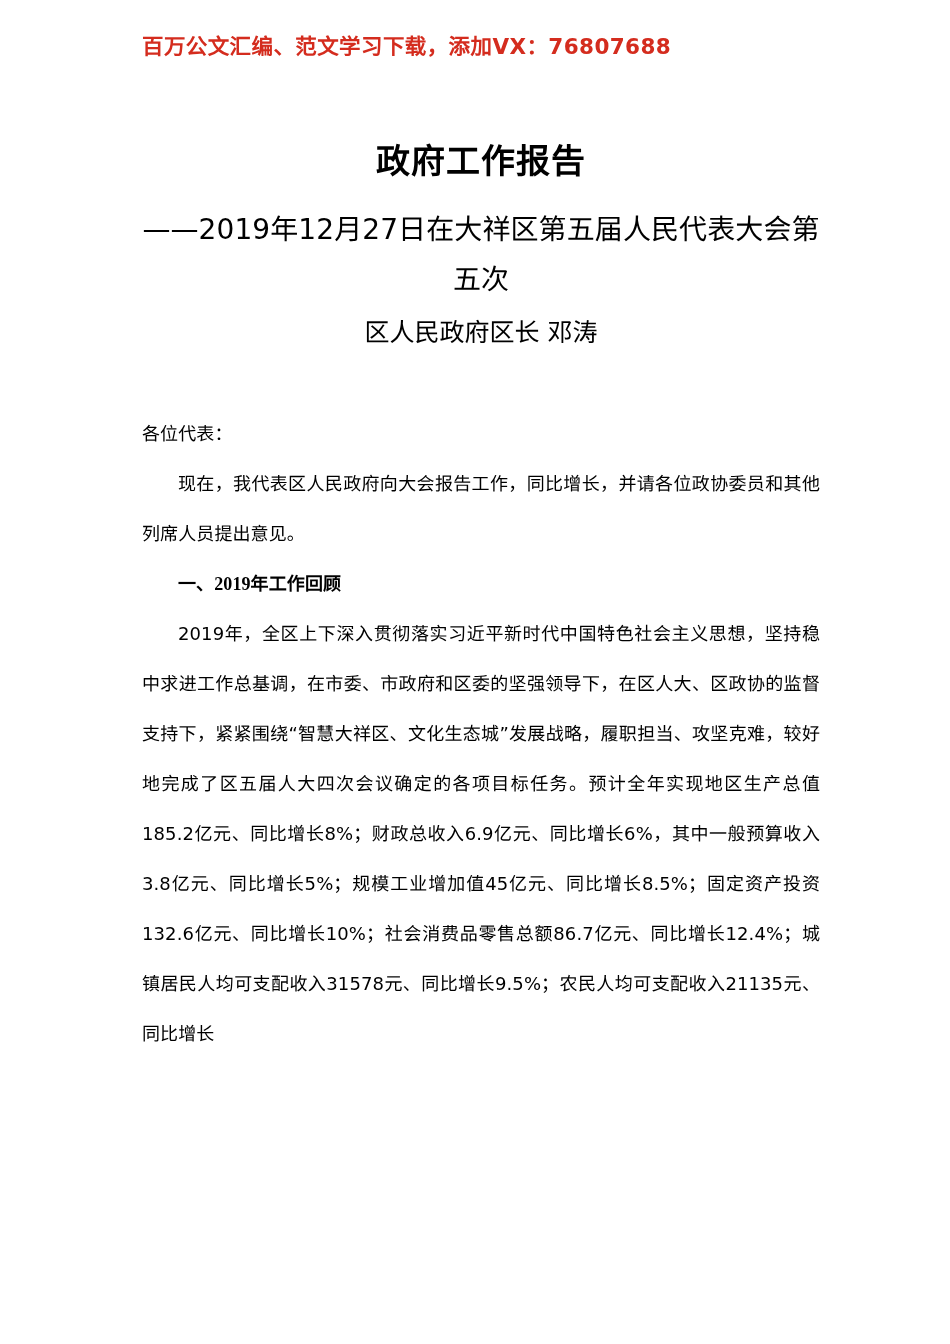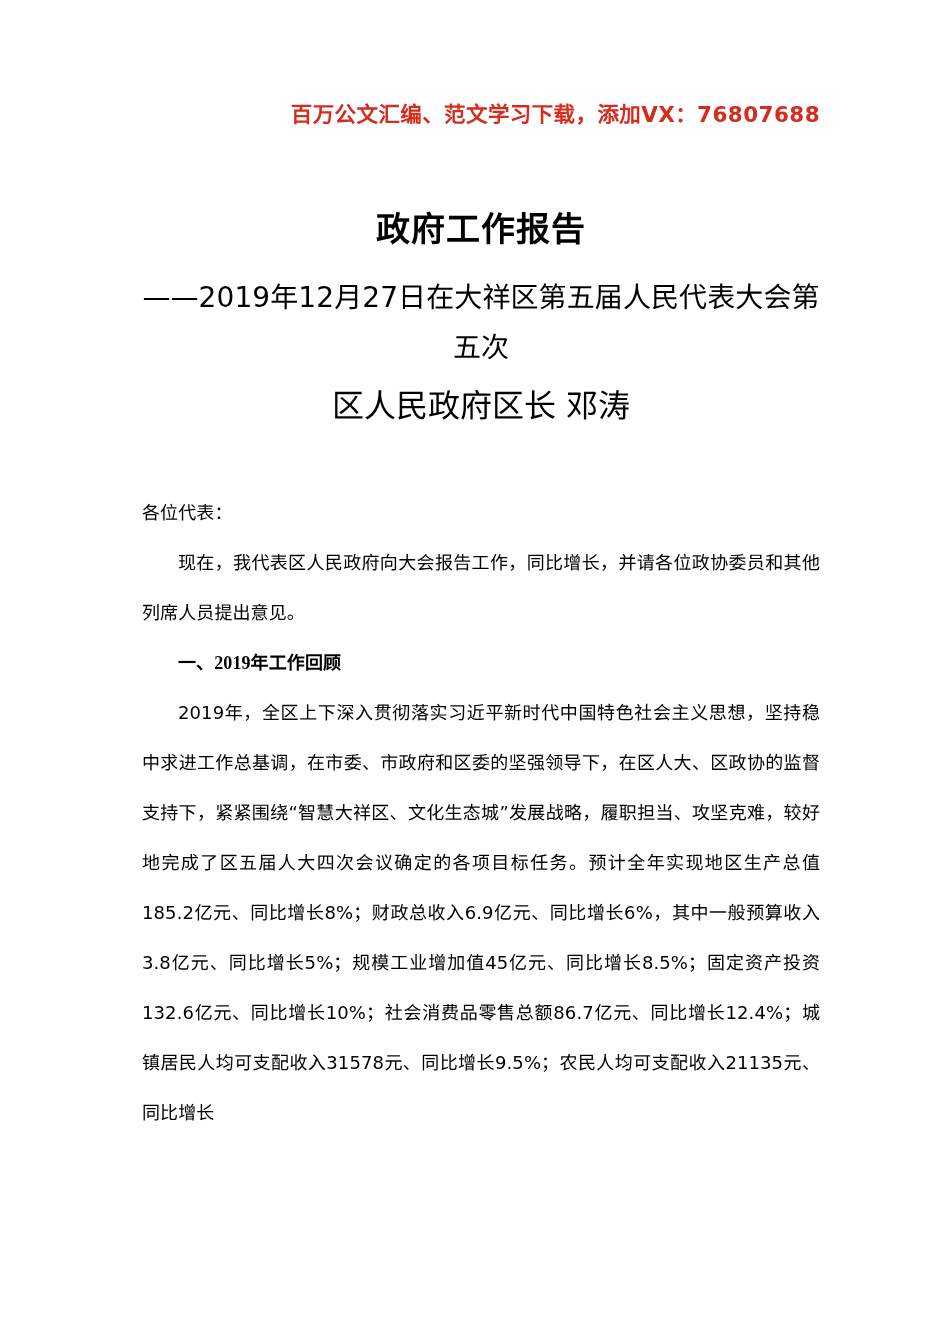--- a/index.html
+++ b/index.html
@@ -24,26 +24,26 @@
   }
   .content {
     position: absolute;
     left: 142px;
     top: 0;
     width: 678px;
   }
 
   
   .promo-banner {
-    text-align: right;
+    text-align: left;
     font-size: 21.5px;
     font-weight: 700;
     letter-spacing: 0.4px;
     line-height: 1.2;
-    padding-top: 102px;
+    padding-top: 34px;
     white-space: nowrap;
   }
 
   
   .doc-title {
     text-align: center;
     font-size: 34px;
     font-weight: 700;
     letter-spacing: 1px;
     line-height: 1.25;
@@ -52,21 +52,21 @@
   .doc-subtitle {
     text-align: center;
     font-size: 28px;
     font-weight: 400;
     line-height: 1.78;
     margin-top: 10px;
     letter-spacing: 0.1px;
   }
   .doc-byline {
     text-align: center;
-    font-size: 32px;
+    font-size: 25px;
     font-weight: 400;
     line-height: 1.6;
     margin-top: 8px;
   }
 
   
   .body-block {
     margin-top: 56px;
   }
   .para {

